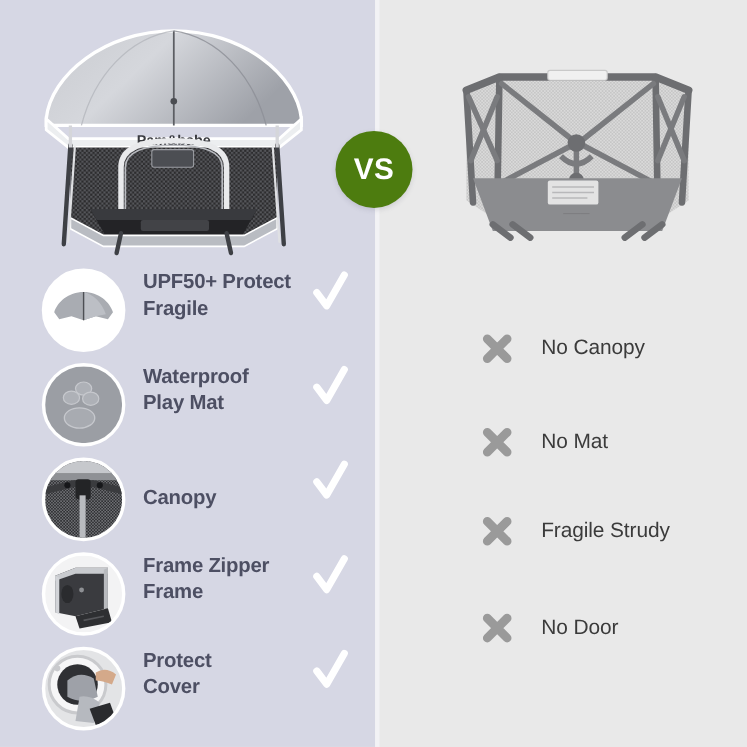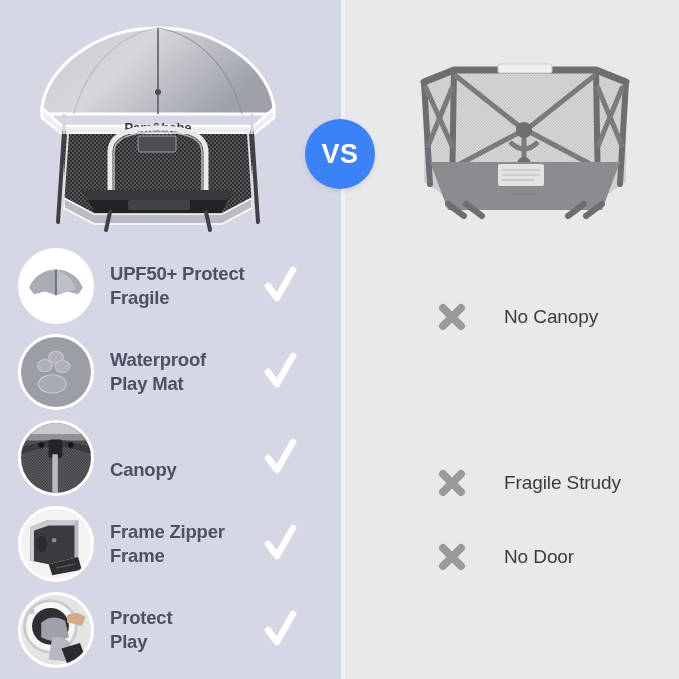--- a/index.html
+++ b/index.html
@@ -35,21 +35,21 @@
     left: 341px; top: 0;
     width: 4px; height: 679px;
     background: #f2f2f5;
   }
   
   .vs-badge {
     position: absolute;
     left: 305px; top: 119px;
     width: 70px; height: 70px;
     border-radius: 50%;
-    background: #3b82f6;
+    background: #4d7c0f;
     display: flex;
     align-items: center;
     justify-content: center;
     z-index: 40;
     box-shadow: 0 2px 5px rgba(90,90,110,0.18);
     text-align: center;
   }
   .vs-badge span {
     color: #ffffff;
     font-size: 27px;
@@ -64,25 +64,25 @@
     width: 272px; height: 212px;
   }
   .hero-right {
     position: absolute;
     left: 406px; top: 34px;
     width: 238px; height: 200px;
   }
   
   .feature-row {
     position: absolute;
-    left: 18px;
+    left: 38px;
     width: 300px;
     height: 84px;
     display: flex;
-    align-items: center;
+    align-items: flex-start;
   }
   .thumb {
     width: 76px; height: 76px;
     min-width: 76px;
     border-radius: 50%;
     overflow: hidden;
     border: 3px solid #ffffff;
     box-sizing: border-box;
     background: #ffffff;
     position: relative;
@@ -104,21 +104,20 @@
     position: relative;
   }
   .check-mark svg { display: block; width: 100%; height: 100%; }
   
   .con-row {
     position: absolute;
     left: 435px;
     height: 40px;
     display: flex;
     align-items: center;
-    gap: 12px;
   }
   .x-icon {
     width: 34px; height: 34px;
     min-width: 34px;
   }
   .x-icon svg { display: block; width: 100%; height: 100%; }
   .con-label {
     margin-left: 23px;
     color: #3b3b3b;
     font-size: 19px;
@@ -357,46 +356,54 @@
         <circle cx="32" cy="34" r="20" fill="#2f3034"></circle>
         <path d="M22 30 Q34 20 48 28 L52 46 Q36 54 22 46 Z" fill="#9ea1a8"></path>
         <path d="M34 46 Q44 44 54 52 L48 72 L30 70 Z" fill="#b6b9bf"></path>
         <path d="M44 58 L64 52 L70 68 L50 74 Z" fill="#2a2b2e"></path>
         <path d="M50 22 Q60 16 70 24 L66 34 Q56 30 50 30 Z" fill="#d4a98a"></path>
         <circle cx="12" cy="18" r="3" fill="#c9cacd"></circle>
       </svg>
     </div>
     <div class="feature-label">
       <span>Protect</span><br>
-      <span>Play</span>
+      <span>Cover</span>
     </div>
     <div class="check-mark">
       <svg viewBox="0 0 34 44" xmlns="http://www.w3.org/2000/svg">
         <path d="M4 22 L13 34 L29 6" fill="none" stroke="#ffffff" stroke-width="6.5" stroke-linecap="round" stroke-linejoin="round"></path>
       </svg>
     </div>
   </div>
 
   <div class="con-row" style="top:297px;">
     <div class="x-icon">
       <svg viewBox="0 0 34 34" xmlns="http://www.w3.org/2000/svg">
         <path d="M8 8 L26 26 M26 8 L8 26" stroke="#9a9a9a" stroke-width="8" stroke-linecap="round"></path>
       </svg>
     </div>
     <div class="con-label">No Canopy</div>
   </div>
+  <div class="con-row" style="top:382px;">
+    <div class="x-icon">
+      <svg viewBox="0 0 34 34" xmlns="http://www.w3.org/2000/svg">
+        <path d="M8 8 L26 26 M26 8 L8 26" stroke="#9a9a9a" stroke-width="8" stroke-linecap="round"></path>
+      </svg>
+    </div>
+    <div class="con-label">No Mat</div>
+  </div>
   <div class="con-row" style="top:463px;">
     <div class="x-icon">
       <svg viewBox="0 0 34 34" xmlns="http://www.w3.org/2000/svg">
         <path d="M8 8 L26 26 M26 8 L8 26" stroke="#9a9a9a" stroke-width="8" stroke-linecap="round"></path>
       </svg>
     </div>
     <div class="con-label">Fragile Strudy</div>
   </div>
-  <div class="con-row" style="top:537px;">
+  <div class="con-row" style="top:551px;">
     <div class="x-icon">
       <svg viewBox="0 0 34 34" xmlns="http://www.w3.org/2000/svg">
         <path d="M8 8 L26 26 M26 8 L8 26" stroke="#9a9a9a" stroke-width="8" stroke-linecap="round"></path>
       </svg>
     </div>
     <div class="con-label">No Door</div>
   </div>
 
   <div class="vs-badge">
     <span>VS</span>

